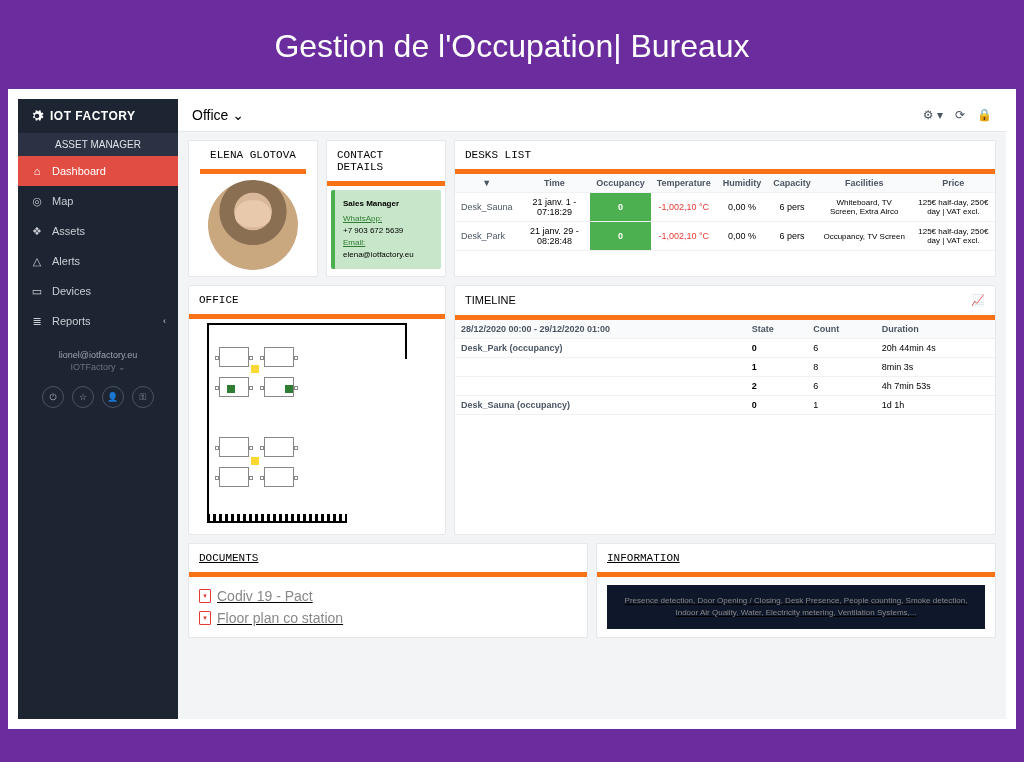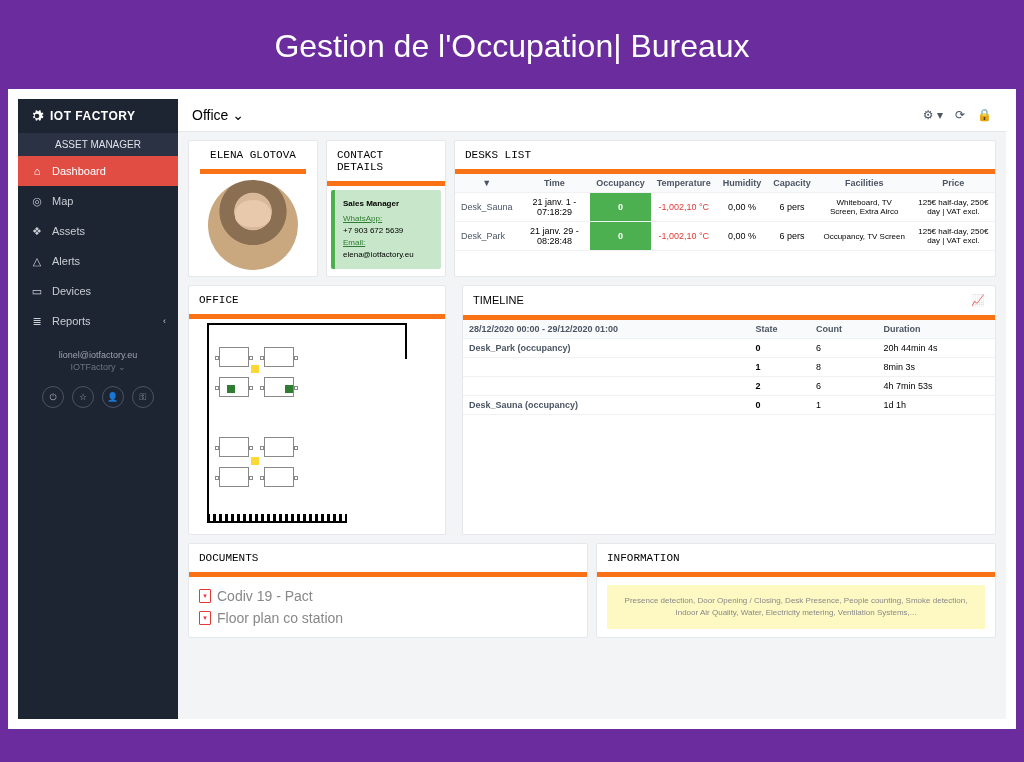--- a/index.html
+++ b/index.html
@@ -37,39 +37,39 @@
 .contact-green { background:#c8e6c9; border-left:4px solid #4caf50; border-radius:2px; padding:8px; font-size:8px; line-height:1.5; }
 .contact-green b { display:block; margin-bottom:3px; }
 .contact-green .lk { color:#2e7d32; text-decoration:underline; cursor:pointer; }
 .desks-card { flex:1; }
 table { width:100%; border-collapse:collapse; font-size:9px; }
 th,td { padding:4px 6px; border-bottom:1px solid #f0f1f3; text-align:center; }
 th { background:#f9fafb; font-weight:600; color:#4b5563; font-size:9px; }
 td:first-child { text-align:left; color:#4b5563; font-size:9px; }
 .occ-cell { background:#4caf50; color:#fff; font-weight:bold; }
 .temp-neg { color:#e53935; }
-.row2 { display:flex; gap:16px; height:250px; }
+.row2 { display:flex; gap:8px; height:250px; }
 .office-card { width:258px; }
 .floorplan { padding:8px 12px; position:relative; height:220px; }
 .fp-room { position:absolute; border:2px solid #000; }
 .fp-desk { position:absolute; width:30px; height:20px; border:1px solid #888; }
 .fp-desk .seat { position:absolute; width:4px; height:4px; border:1px solid #888; }
 .fp-marker { position:absolute; width:8px; height:8px; }
 .timeline-card { flex:1; }
 .tl-table th { text-align:left; }
 .tl-table td { text-align:left; }
 .tl-table .tl-range { font-weight:bold; }
 .tl-chart-icon { float:right; color:#9ca3af; cursor:pointer; }
-.row3 { display:flex; gap:8px; }
+.row3 { display:flex; gap:8px;text-decoration:underline; }
 .docs-card { flex:1; }
 .info-card { flex:1; }
 .doc-row { display:flex; align-items:center; gap:6px; padding:3px 0; font-size:14px; color:#888; }
 .doc-icon { width:12px; height:14px; border:1px solid #e53935; border-radius:1px; position:relative; }
 .doc-icon.pdf::after { content:"▾"; position:absolute; top:50%; left:50%; transform:translate(-50%,-50%); font-size:7px; color:#e53935; }
-.info-box { background:#fef9c3; padding:10px; font-size:8px; color:#888; line-height:1.5; text-align:center; }
+.info-box { background:#0f172a; padding:10px; font-size:8px; color:#888; line-height:1.5; text-align:center; }
 </style>
 </head>
 <body>
 
 <div class="banner">Gestion de l'Occupation| Bureaux</div>
 
 <div class="app-frame">
 <div class="app">
 
   <div class="sidebar">

